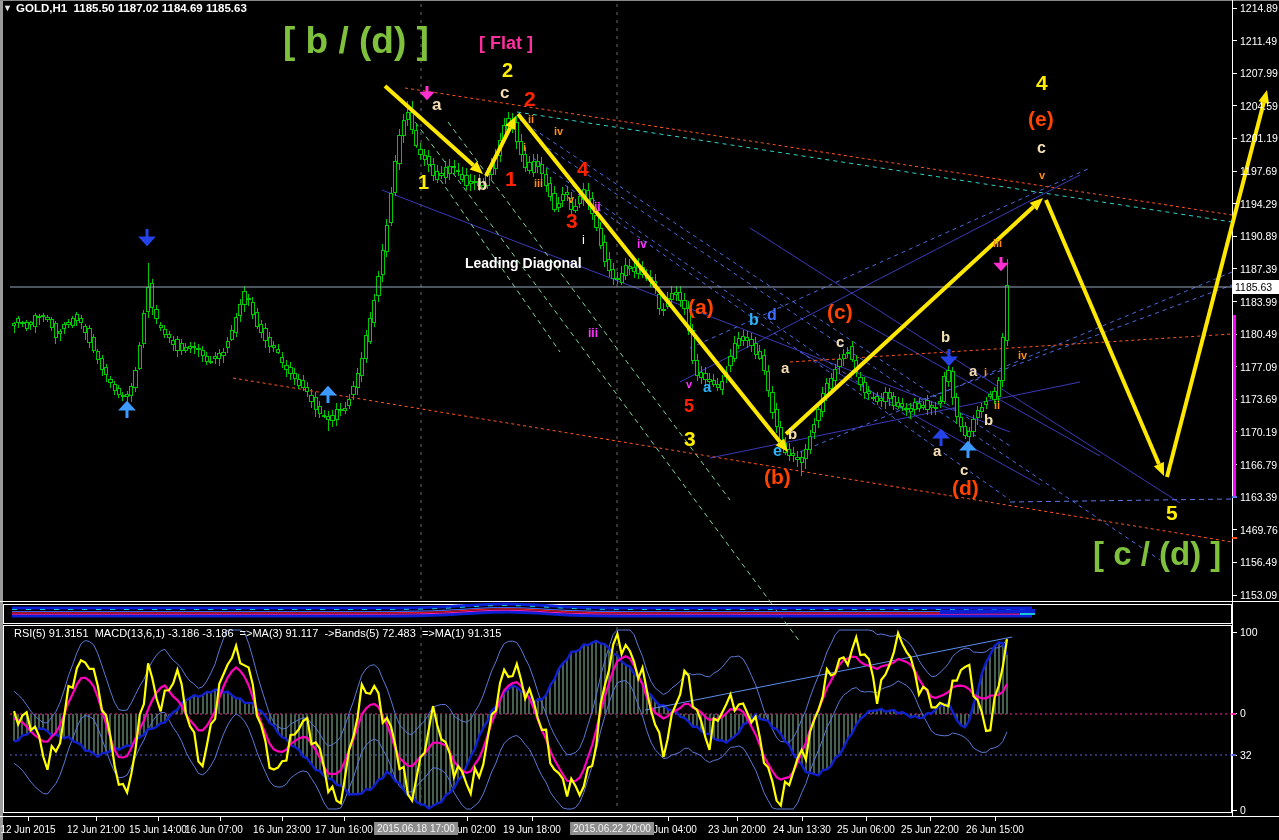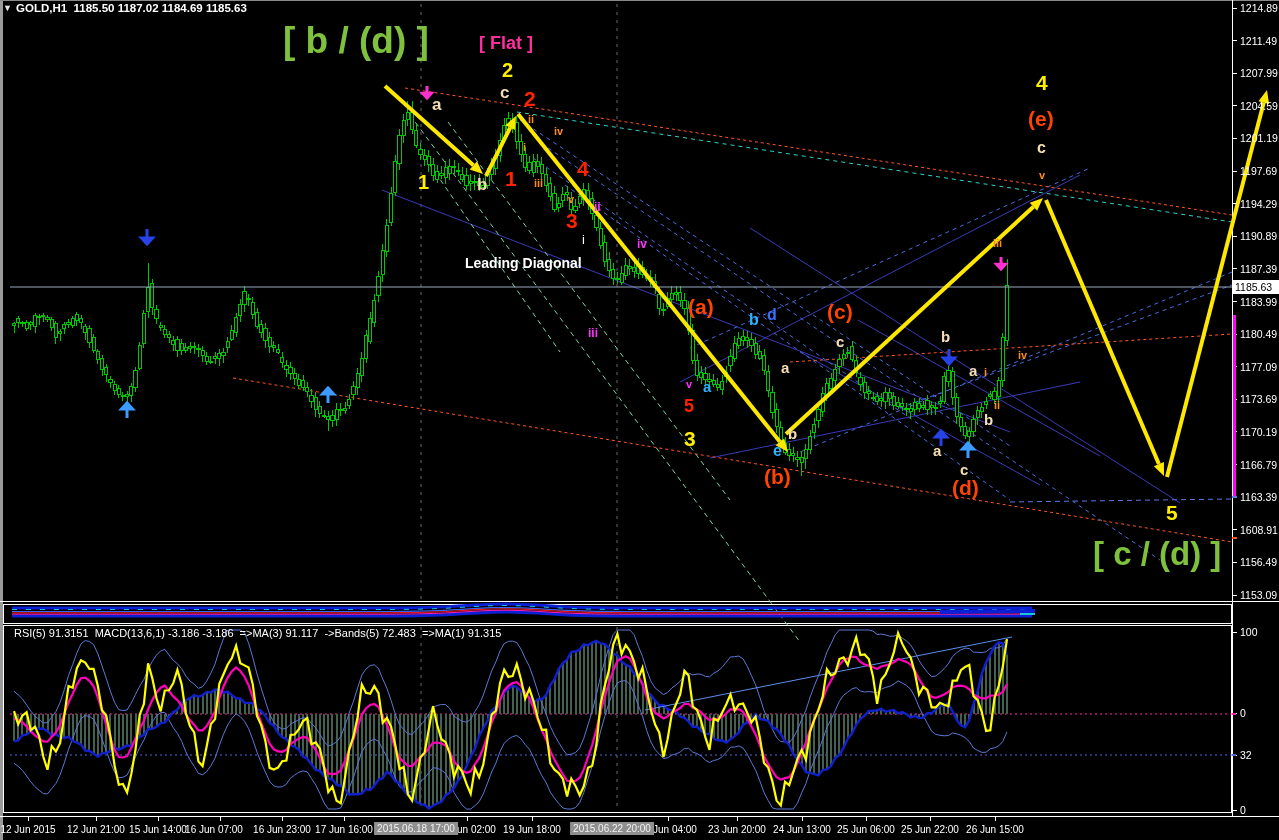--- a/index.html
+++ b/index.html
@@ -910,38 +910,38 @@
       <div class="axlbl" style="left: 1240px; top: 203.667px;">1194.29</div>
       <div class="axlbl" style="left: 1240px; top: 236.278px;">1190.89</div>
       <div class="axlbl" style="left: 1240px; top: 268.889px;">1187.39</div>
       <div class="axlbl" style="left: 1240px; top: 301.5px;">1183.99</div>
       <div class="axlbl" style="left: 1240px; top: 334.111px;">1180.49</div>
       <div class="axlbl" style="left: 1240px; top: 366.722px;">1177.09</div>
       <div class="axlbl" style="left: 1240px; top: 399.333px;">1173.69</div>
       <div class="axlbl" style="left: 1240px; top: 431.944px;">1170.19</div>
       <div class="axlbl" style="left: 1240px; top: 464.556px;">1166.79</div>
       <div class="axlbl" style="left: 1240px; top: 497.167px;">1163.39</div>
-      <div class="axlbl" style="left: 1240px; top: 529.778px;">1608.91</div>
+      <div class="axlbl" style="left: 1240px; top: 529.778px;">1469.76</div>
       <div class="axlbl" style="left: 1240px; top: 562.389px;">1156.49</div>
       <div class="axlbl" style="left: 1240px; top: 595px;">1153.09</div>
       <div class="indlbl" style="left: 1240px; top: 632px;">100</div>
       <div class="indlbl" style="left: 1240px; top: 713px;">0</div>
       <div class="indlbl" style="left: 1240px; top: 755px;">32</div>
       <div class="indlbl" style="left: 1240px; top: 810px;">0</div>
       <div class="tlbl" style="left: 28px; text-align: center;">12 Jun 2015</div>
       <div class="tlbl" style="left: 96px;">12 Jun 21:00</div>
       <div class="tlbl" style="left: 158px;">15 Jun 14:00</div>
       <div class="tlbl" style="left: 214px;">16 Jun 07:00</div>
       <div class="tlbl" style="left: 282px;">16 Jun 23:00</div>
       <div class="tlbl" style="left: 344px;">17 Jun 16:00</div>
       <div class="tlbl" style="left: 467px;">19 Jun 02:00</div>
       <div class="tlbl" style="left: 532px;">19 Jun 18:00</div>
       <div class="tlbl" style="left: 668px;">23 Jun 04:00</div>
       <div class="tlbl" style="left: 737px;">23 Jun 20:00</div>
-      <div class="tlbl" style="left: 802px;">24 Jun 13:00</div>
+      <div class="tlbl" style="left: 802px;">24 Jun 13:30</div>
       <div class="tlbl" style="left: 866px;">25 Jun 06:00</div>
       <div class="tlbl" style="left: 930px;">25 Jun 22:00</div>
       <div class="tlbl" style="left: 995px;">26 Jun 15:00</div>
       <div class="tsep" style="left: 416px;">2015.06.18 17:00</div>
       <div class="tsep" style="left: 612px;">2015.06.22 20:00</div>
     </div>
   <span id="menu-arrow">▼</span>
   <div id="chart-title"><span>GOLD,H1</span>&nbsp;&nbsp;<span>1185.50 1187.02 1184.69 1185.63</span></div>
   <div id="ind-info">RSI(5) 91.3151  MACD(13,6,1) -3.186 -3.186  =&gt;MA(3) 91.117  -&gt;Bands(5) 72.483  =&gt;MA(1) 91.315</div>
   <div id="price-box">1185.63</div>

